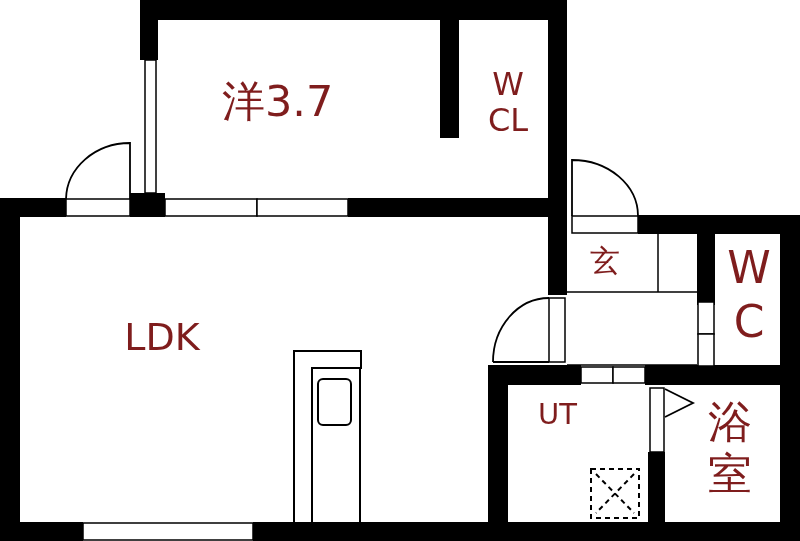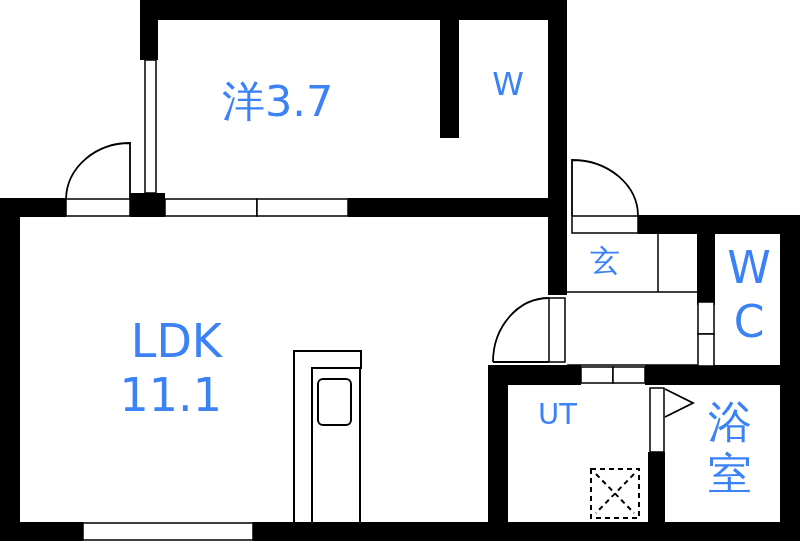--- a/index.html
+++ b/index.html
@@ -1,18 +1,18 @@
 <!DOCTYPE html>
 <html><head>
 <meta charset="utf-8">
 <style>
   html, body { margin: 0; padding: 0; background: #ffffff; }
   body { width: 800px; height: 541px; overflow: hidden; position: relative; }
   #plan { position: absolute; left: 0; top: 0; }
-  .lbl { position: absolute; color: #3b82f6; font-family: "DejaVu Sans", sans-serif; font-weight: normal; text-align: center; line-height: 1; white-space: nowrap; }
+  .lbl { position: absolute; color: #7f1d1d; font-family: "DejaVu Sans", sans-serif; font-weight: normal; text-align: center; line-height: 1; white-space: nowrap; }
 </style>
 </head>
 <body>
 
 <svg id="plan" width="800" height="541" viewBox="0 0 800 541">
 
   <g fill="#000">
 
     <rect x="140" y="0" width="427" height="20"></rect>
 
@@ -102,25 +102,25 @@
     <line x1="634" y1="474" x2="596" y2="513"></line>
   </g>
 
   <path d="M665 389 L693 403 L665 417" fill="none" stroke="#000" stroke-width="1.8"></path>
 </svg>
 
 <div class="lbl" style="left:222px; top:80px; font-size:43px;">洋3.7</div>
 
 <div class="lbl" style="left:478px; top:68px; font-size:32px; width:60px;">
   <div>W</div>
+  <div style="margin-top:4px;">CL</div>
 </div>
 
-<div class="lbl" style="left:102px; top:318px; font-size:46px; width:120px;text-align:right;">
+<div class="lbl" style="left:102px; top:318px; font-size:38px; width:120px;">
   <div>LDK</div>
-  <div style="margin-top:8px;">11.1</div>
 </div>
 
 <div class="lbl" style="left:590px; top:246px; font-size:30px;">玄</div>
 
 <div class="lbl" style="left:718px; top:246px; font-size:44px; width:62px;">
   <div>W</div>
   <div style="margin-top:10px;">C</div>
 </div>
 
 <div class="lbl" style="left:538px; top:400px; font-size:29px;">UT</div>

